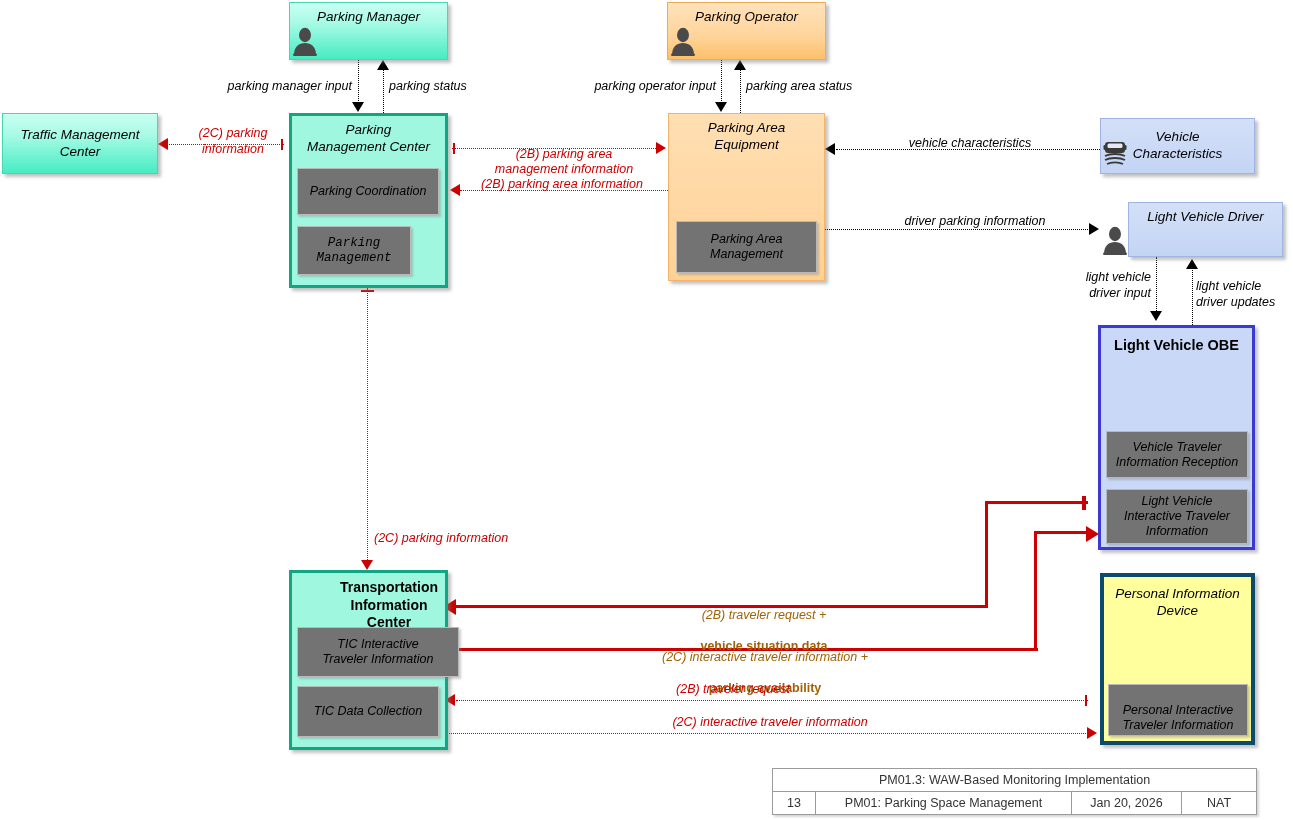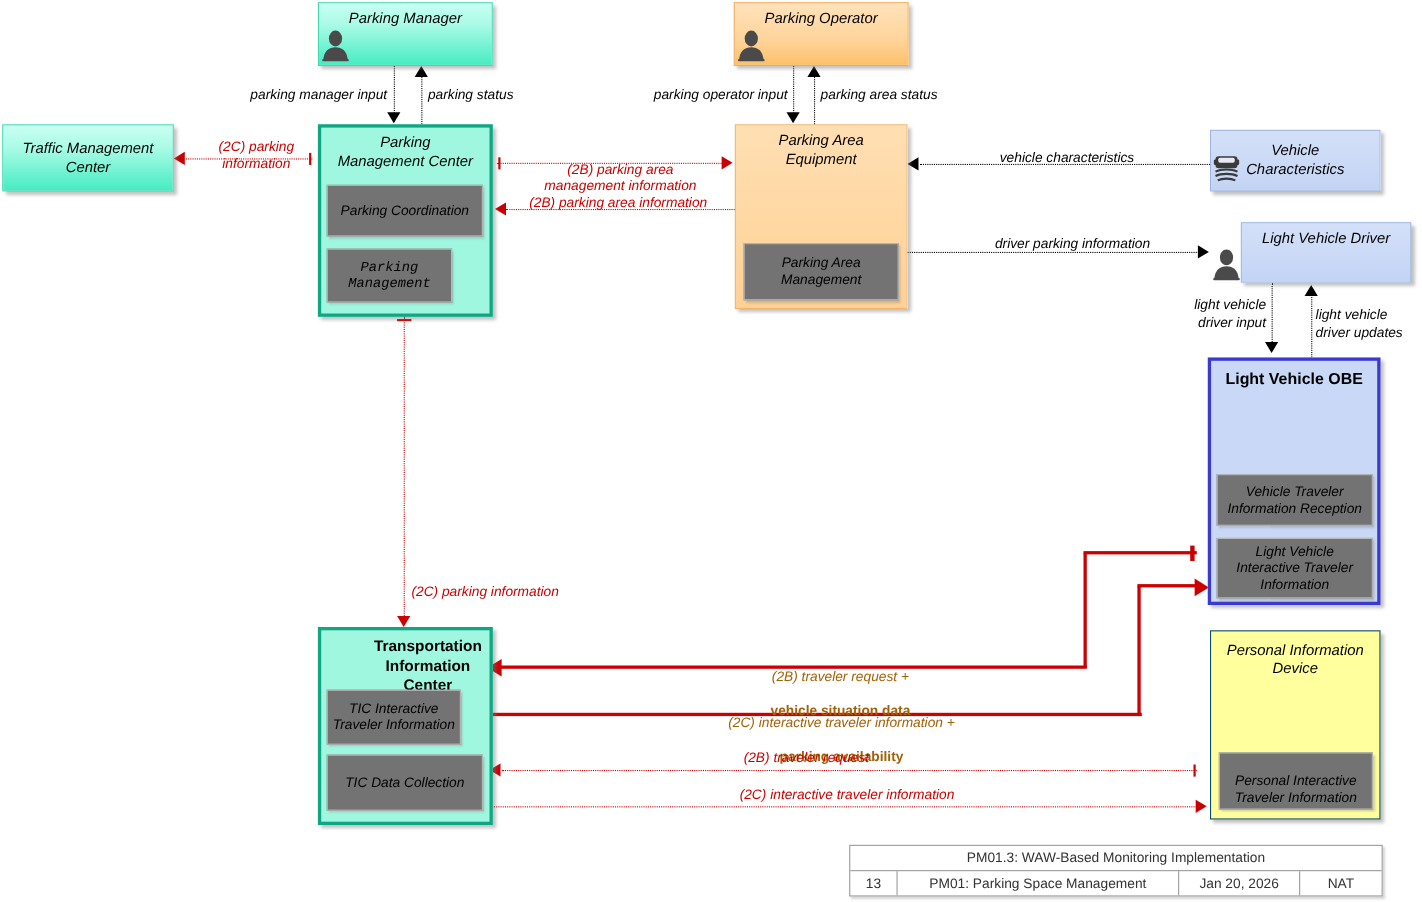--- a/index.html
+++ b/index.html
@@ -41,21 +41,21 @@
     background:#9ff7e0;border:3px solid #12a583;
   }
   .obj-orange{
     background:linear-gradient(to bottom,#ffdfb3 0%,#ffd195 100%);
     border:1px solid #f2b36a;
   }
   .obj-blue{
     background:#c9d8f7;border:3px solid #3a3ad0;
   }
   .obj-yellow{
-    background:#ffff9e;border:1px solid #0c4a6e;
+    background:#ffff9e;border:4px solid #0c4a6e;
   }
 
   
   .func{
     position:absolute;box-sizing:border-box;
     background:#737373;border:1px solid #b9b9b9;
     font-style:italic;font-size:12.5px;color:#000;
     display:flex;align-items:center;justify-content:center;
     text-align:center;line-height:1.2;
     box-shadow:2px 2px 2px rgba(130,130,130,.4);
@@ -208,21 +208,21 @@
   </div>
   <div class="func" style="left:1108px;top:684px;width:140px;height:52px;">
     <span style="white-space:pre-line;margin-top:16px;">Personal Interactive
 Traveler Information</span>
   </div>
 
   <div class="node obj-green bold" style="left:289px;top:570px;width:159px;height:180px;">
     <span class="title" style="white-space:pre-line;font-size:14px;margin-left:41px;">Transportation
 Information Center</span>
   </div>
-  <div class="func" style="left:297px;top:627px;width:122px;height:50px;">
+  <div class="func" style="left:297px;top:627px;width:162px;height:50px;">
     <span style="white-space:pre-line;">TIC Interactive
 Traveler Information</span>
   </div>
   <div class="func" style="left:297px;top:686px;width:142px;height:51px;">
     <span>TIC Data Collection</span>
   </div>
 
   <div class="line vdot" style="left:358px;top:60px;height:45px;"></div>
   <div class="arw arw-d" style="left:352px;top:102px;"></div>
   <div class="lbl" style="left:200px;top:79px;width:152px;text-align:right;">parking manager input</div>

